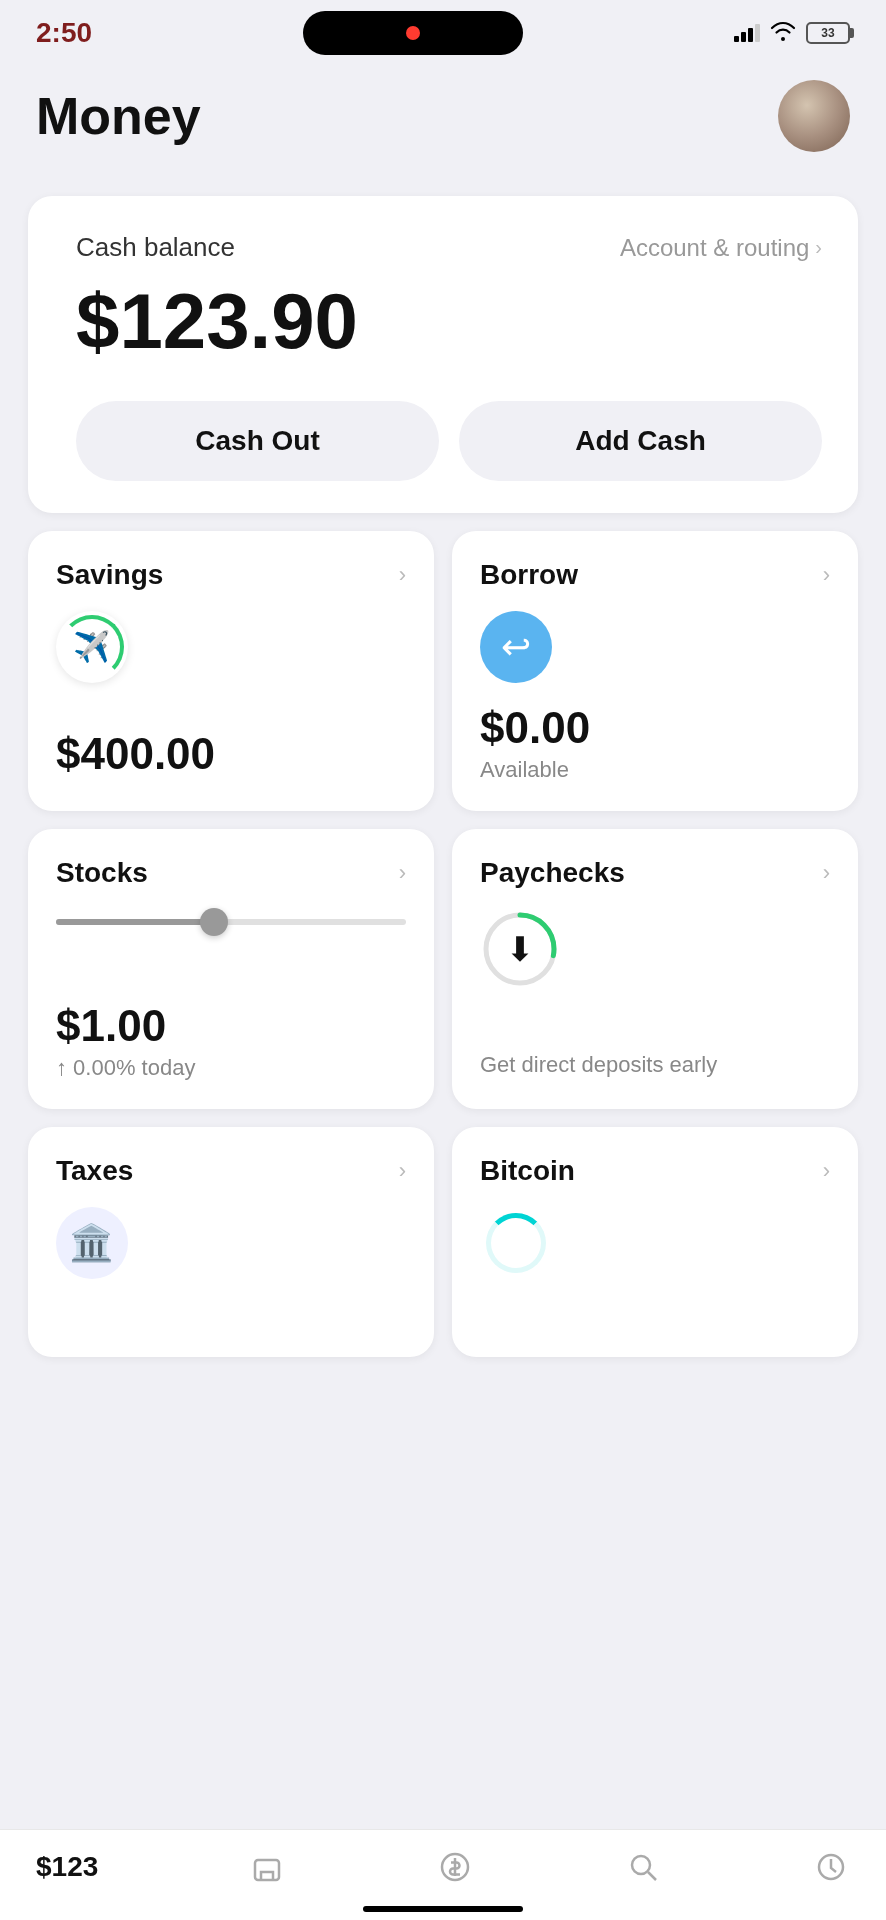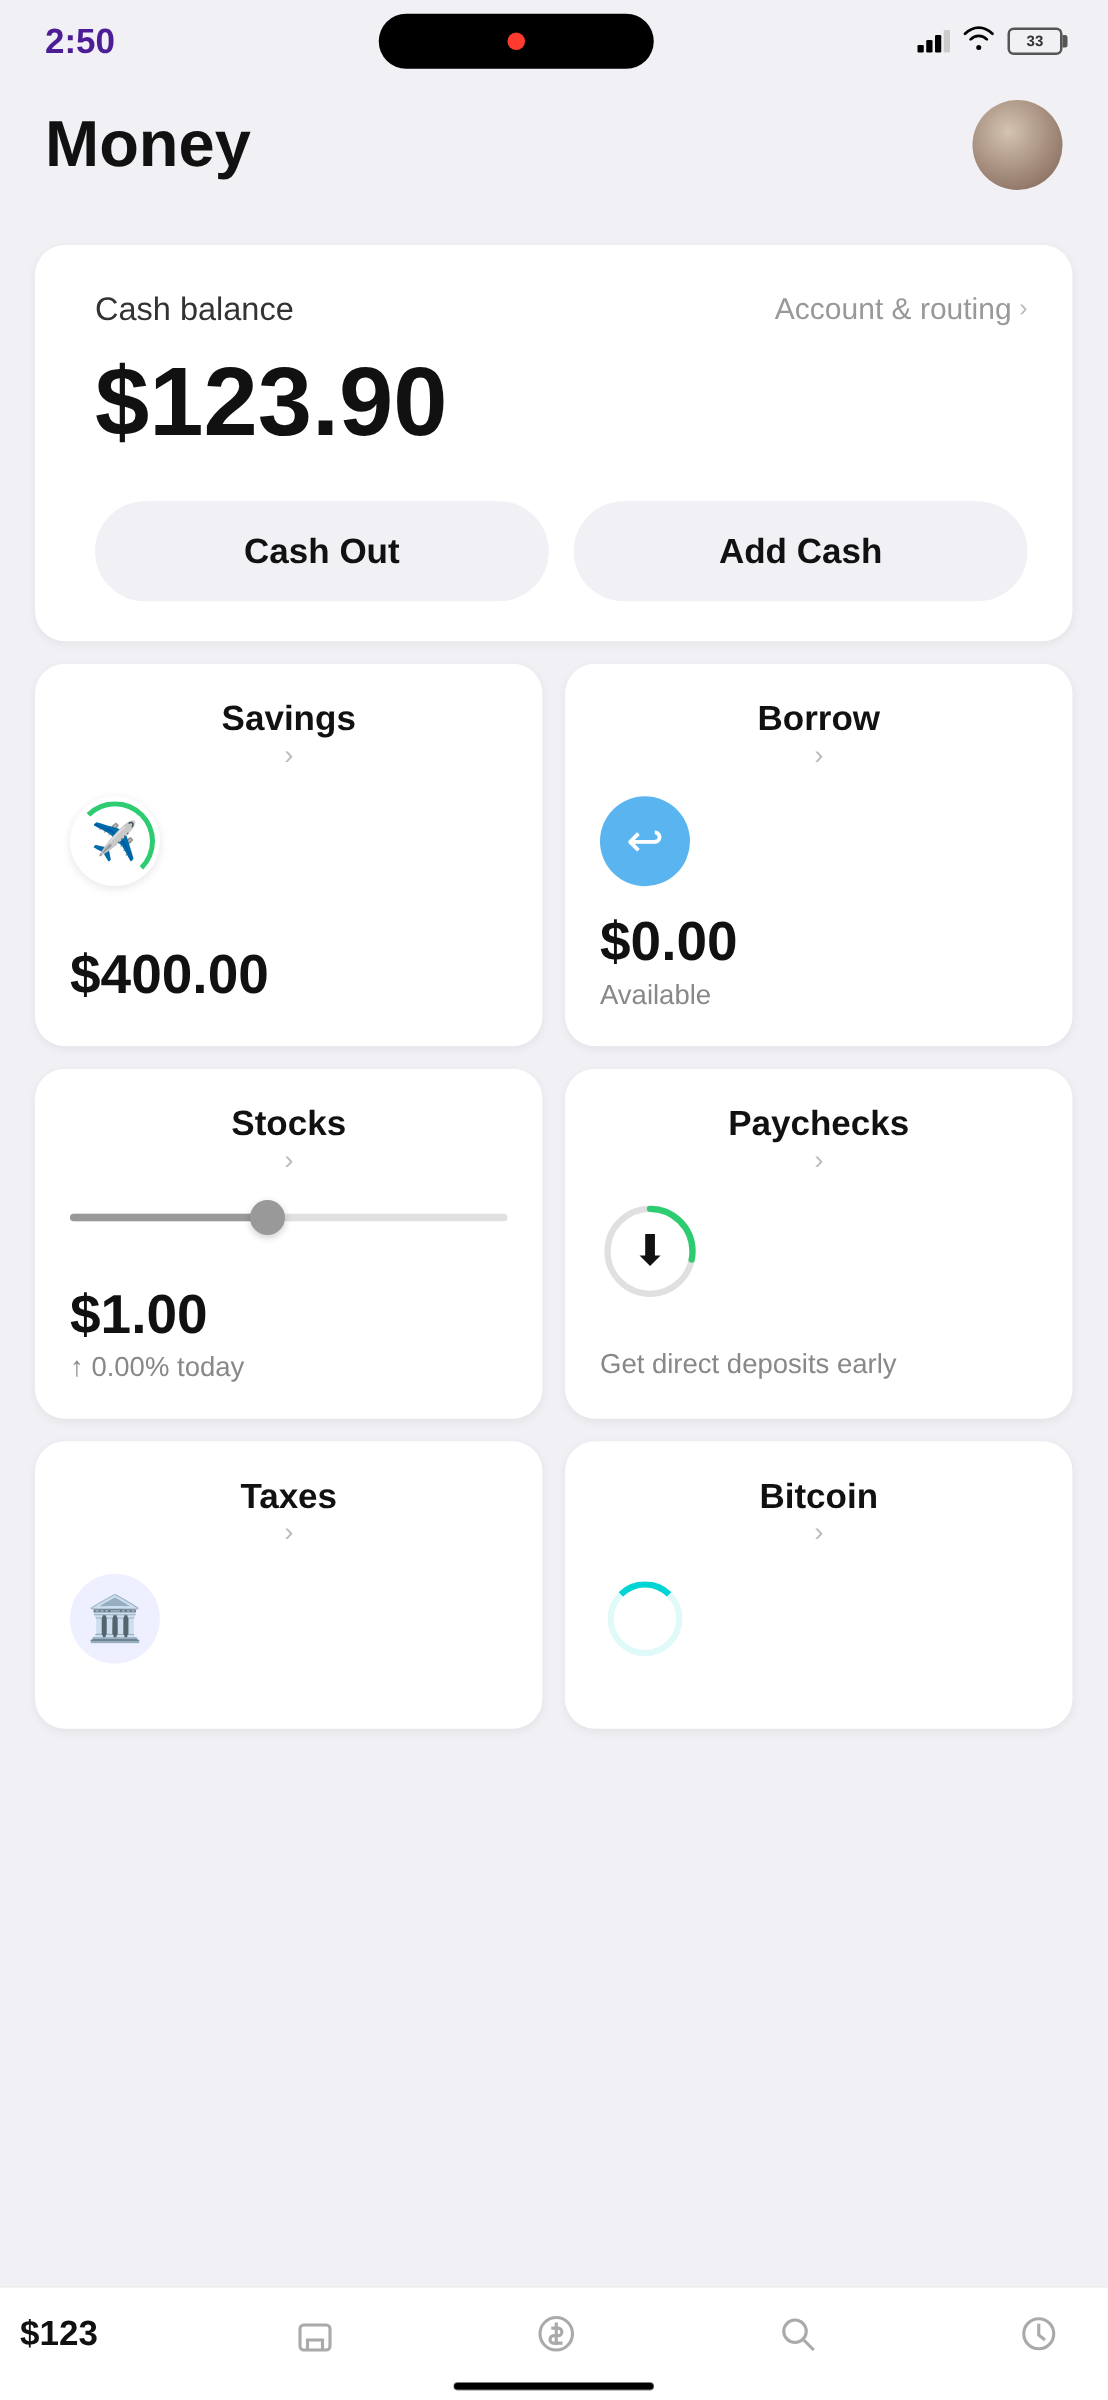--- a/index.html
+++ b/index.html
@@ -20,21 +20,21 @@
       align-items: center;
       justify-content: space-between;
       padding: 14px 36px 8px 36px;
       background: #f0f0f5;
       height: 60px;
     }
 
     .status-time {
       font-size: 28px;
       font-weight: 600;
-      color: #4c1d95;
+      color: #7f1d1d;
     }
 
     .status-notch {
       width: 220px;
       height: 44px;
       background: #000;
       border-radius: 22px;
       display: flex;
       align-items: center;
       justify-content: center;
@@ -204,21 +204,20 @@
       min-height: 280px;
       display: flex;
       flex-direction: column;
     }
 
     .card-header {
       display: flex;
       align-items: center;
       justify-content: space-between;
       margin-bottom: 20px;
-      flex-direction: column;
     }
 
     .card-title {
       font-size: 28px;
       font-weight: 600;
       color: #111;
     }
 
     .card-chevron {
       color: #bbb;
@@ -389,21 +388,21 @@
     }
 
     
     .bottom-nav {
       position: fixed;
       bottom: 0;
       left: 0;
       width: 886px;
       background: #fff;
       border-top: 1px solid #e8e8e8;
-      padding: 18px 36px 34px 16px;
+      padding: 18px 36px 34px 36px;
       display: flex;
       align-items: center;
       justify-content: space-between;
     }
 
     .nav-balance {
       font-size: 28px;
       font-weight: 600;
       color: #111;
     }

